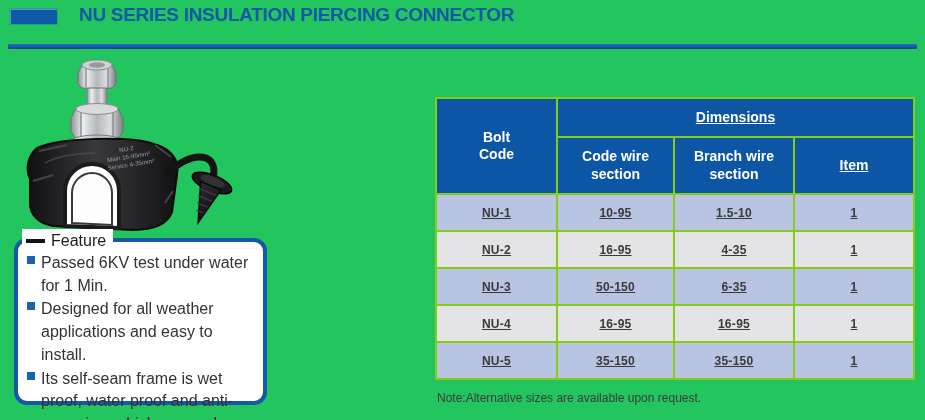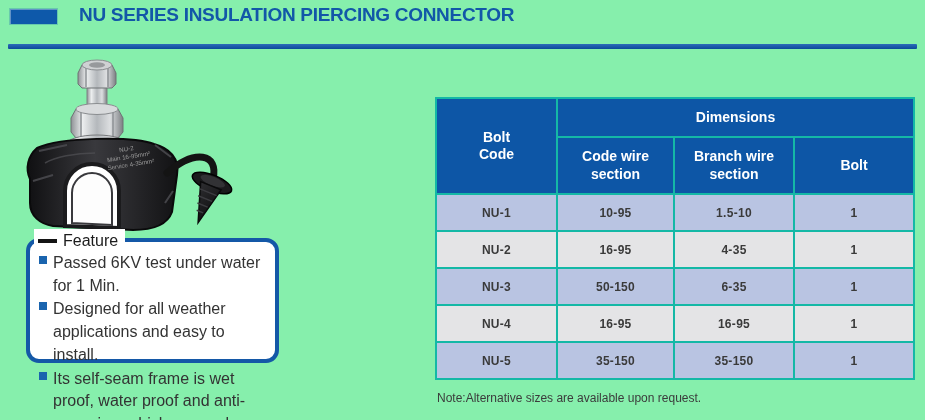--- a/index.html
+++ b/index.html
@@ -1,21 +1,21 @@
 <!DOCTYPE html>
 <html><head>
 <meta charset="utf-8">
 <style>
   * { margin:0; padding:0; box-sizing:border-box; }
   html,body { background:#ffffff; }
   body { font-family:"Liberation Sans", sans-serif; }
   .page {
     position:relative;
     width:925px; height:420px;
-    background:#86efac;
+    background:#22c55e;
     overflow:hidden;
   }
 
   
   .title-icon {
     position:absolute; left:10px; top:9px;
     width:47px; height:15px;
     background:#0e59aa;
     box-shadow: inset 1px 1px 0 rgba(255,255,255,.35), 0 0 0 1px rgba(14,89,170,.25);
   }
@@ -31,22 +31,22 @@
     width:909px; height:5px;
     background:linear-gradient(#2c6cba, #0c4899);
     border-radius:1px;
   }
 
   
   .product-figure { position:absolute; left:15px; top:53px; width:235px; height:182px; }
 
   
   .feature-box {
-    position:absolute; left:26px; top:238px;
-    width:253px; height:125px;
+    position:absolute; left:14px; top:238px;
+    width:253px; height:167px;
     border:4px solid #1458a7;
     border-radius:13px;
     background:#ffffff;
   }
   .feature-label {
     position:absolute; top:-13px; left:4px;
     display:flex; align-items:center;
     background:#ffffff;
     padding:0 7px 0 4px;
     height:24px;
@@ -80,23 +80,24 @@
   }
 
   
   .spec-table-wrap { position:absolute; left:435px; top:97px; }
   table.spec {
     border-collapse:collapse;
     table-layout:fixed;
     width:478px;
   }
   table.spec th, table.spec td {
-    border:2px solid #14b8a6;
+    border:2px solid #84cc16;
     text-align:center;
     vertical-align:middle;
+    text-decoration:underline;
   }
   table.spec th {
     background:#0d56a6;
     color:#ffffff;
     font-weight:bold;
     font-size:14px;
     line-height:1.25;
   }
   th.dimensions-head { height:39px; font-size:15px; }
   tr.subhead th { height:57px; }
@@ -221,21 +222,21 @@
           </th>
           <th colspan="3" class="dimensions-head">Dimensions</th>
         </tr>
         <tr class="subhead">
           <th class="mainwire-head">
             <span class="wrapcell">Code wire section</span>
           </th>
           <th class="branchwire-head">
             <span class="wrapcell">Branch wire section</span>
           </th>
-          <th class="bolt-head">Bolt</th>
+          <th class="bolt-head">Item</th>
         </tr>
       </thead>
       <tbody>
         <tr class="row-a">
           <td>NU-1</td>
           <td>10-95</td>
           <td>1.5-10</td>
           <td>1</td>
         </tr>
         <tr class="row-b">

